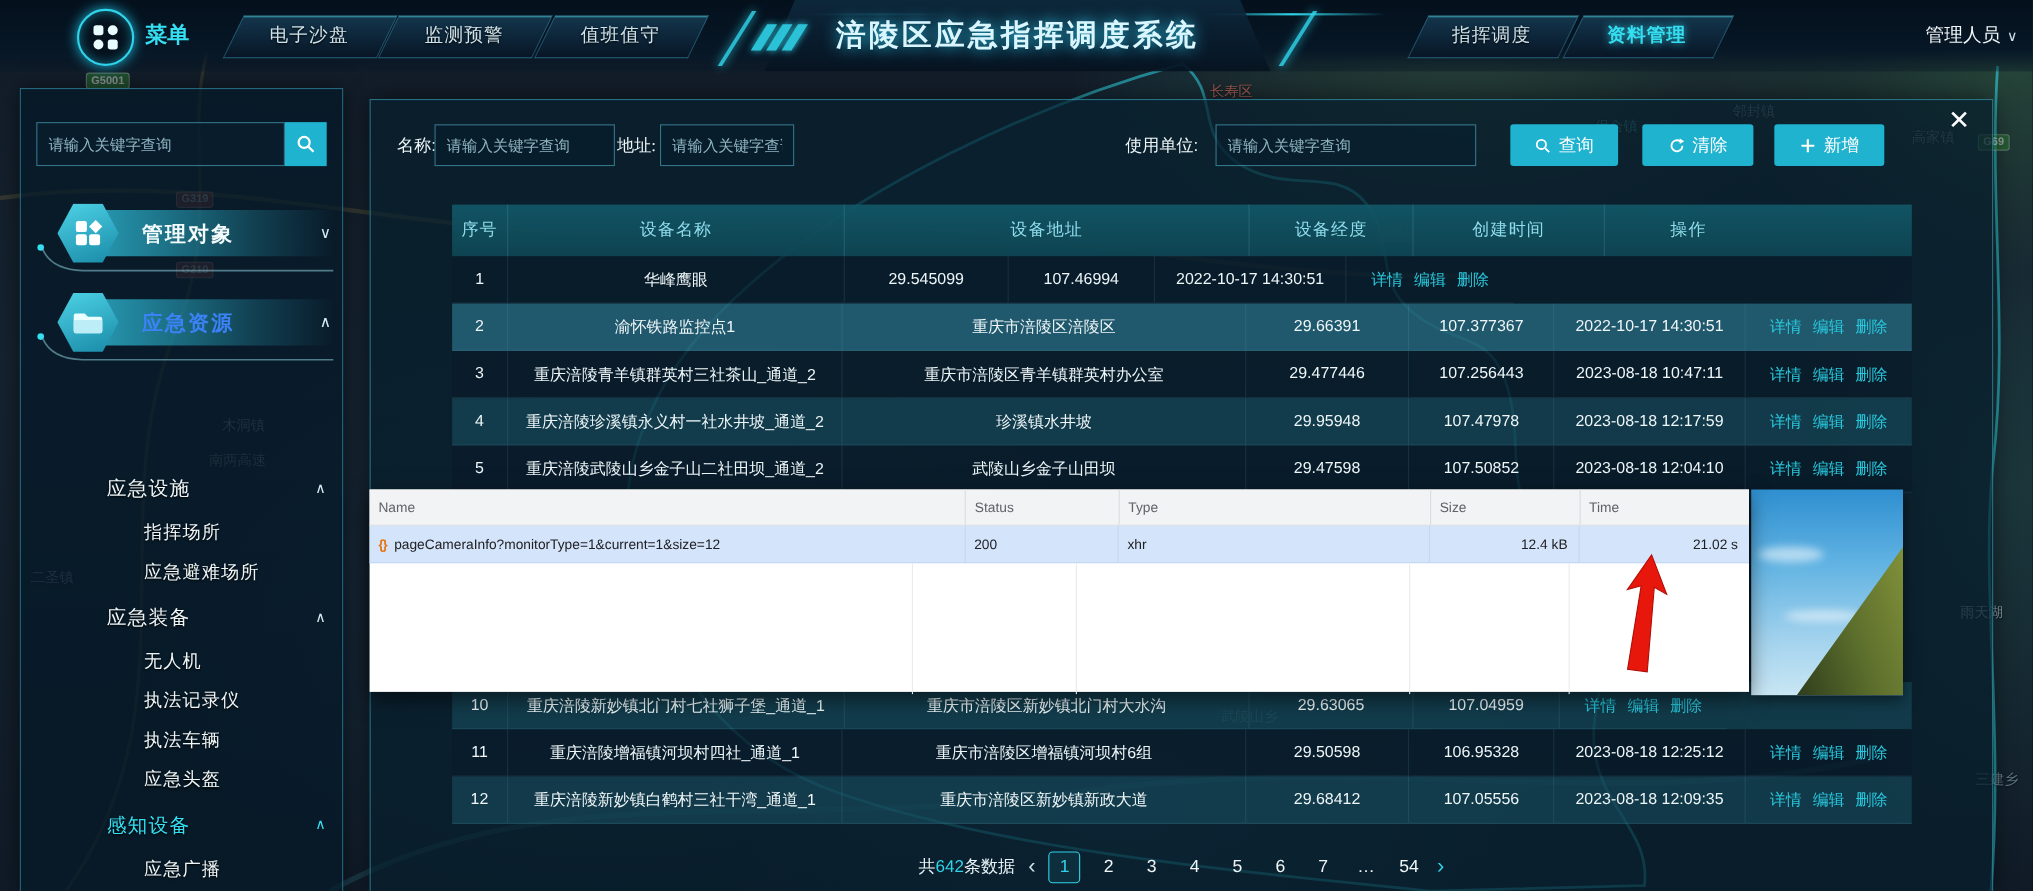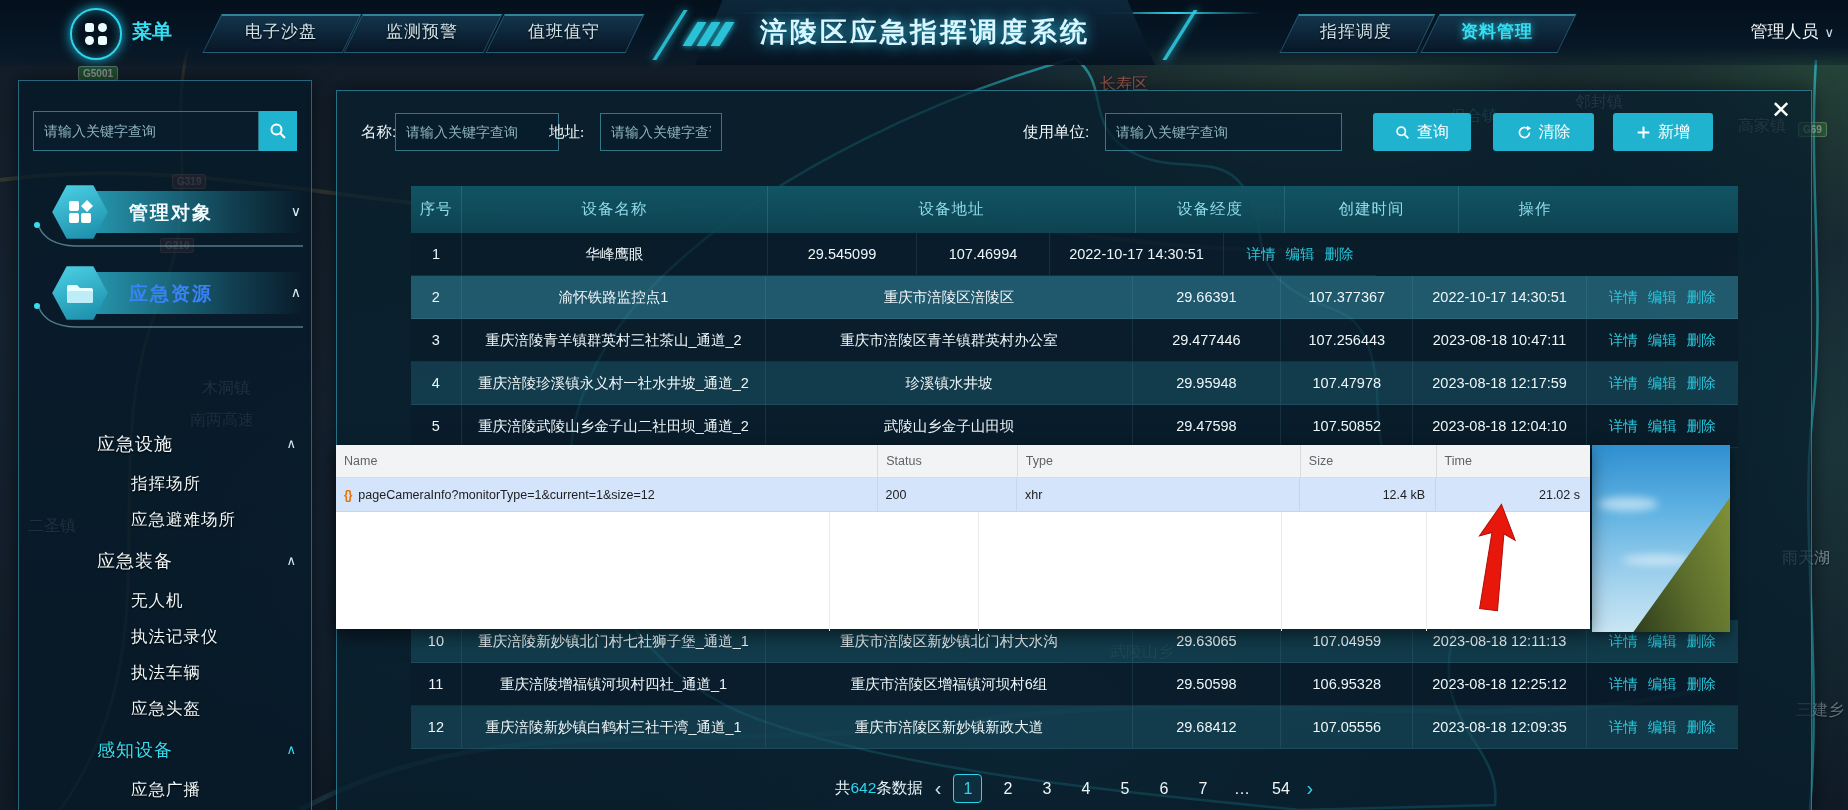--- a/index.html
+++ b/index.html
@@ -8,21 +8,21 @@
 
   
   .map-bg{position:absolute;inset:0;
     background:
       radial-gradient(520px 300px at 72% 4%, rgba(70,120,80,.38), transparent 70%),
       radial-gradient(420px 260px at 99% 8%, rgba(60,115,75,.45), transparent 70%),
       radial-gradient(300px 500px at 99% 55%, rgba(40,95,85,.35), transparent 70%),
       radial-gradient(600px 380px at 30% 70%, rgba(28,52,74,.55), transparent 75%),
       radial-gradient(500px 320px at 55% 90%, rgba(32,70,92,.4), transparent 75%),
       linear-gradient(180deg,#121c28 0%,#15222f 40%,#101b27 100%);}
-  .map-label{position:absolute;font-size:16px;opacity:.55;white-space:nowrap;text-shadow:0 1px 2px #000;}
+  .map-label{position:absolute;font-size:13px;opacity:.55;white-space:nowrap;text-shadow:0 1px 2px #000;}
   .road-badge{position:absolute;font-size:10px;font-weight:bold;color:#fff;opacity:.5;
     padding:1px 4px;border-radius:3px;border:1px solid rgba(255,255,255,.5);}
 
   
   header{position:absolute;left:0;top:0;width:1848px;height:65px;
     background:linear-gradient(180deg,#04101c 0%,#071726 70%,rgba(7,23,38,.35) 100%);}
   .hline{position:absolute;height:2px;background:linear-gradient(90deg,transparent,#2fd4ea,transparent);}
   .logo-wrap{position:absolute;left:70px;top:8px;width:48px;height:48px;border-radius:50%;
     border:2px solid #2fd4ea;box-shadow:0 0 12px #1db8d8,inset 0 0 10px rgba(30,200,230,.5);
     background:#06121e;display:flex;align-items:center;justify-content:center;cursor:pointer;}
@@ -168,21 +168,21 @@
         <div class="map-label" style="left: 1575px; top: 92px; color: rgb(159, 182, 196);">邻封镇</div>
         <div class="map-label" style="left: 1450px; top: 106px; color: rgb(88, 207, 224);">保合镇</div>
         <div class="map-label" style="left: 1738px; top: 116px; color: rgb(159, 182, 196);">高家镇</div>
         <div class="map-label" style="left: 1782px; top: 548px; color: rgb(207, 224, 234);">雨天湖</div>
         <div class="map-label" style="left: 28px; top: 516px; color: rgb(159, 182, 196);">二圣镇</div>
         <div class="map-label" style="left: 202px; top: 378px; color: rgb(159, 182, 196);">木洞镇</div>
         <div class="map-label" style="left: 190px; top: 410px; color: rgb(138, 160, 174);">南两高速</div>
         <div class="map-label" style="left: 1110px; top: 642px; color: rgb(159, 182, 196);">武陵山乡</div>
         <div class="map-label" style="left: 1796px; top: 700px; color: rgb(159, 182, 196);">三建乡</div>
         <div class="road-badge" style="left: 78px; top: 66px; background: rgb(46, 125, 50); text-align: right;">G5001</div>
-        <div class="road-badge" style="left: 172px; top: 174px; background: rgb(176, 58, 46);">G319</div>
+        <div class="road-badge" style="left: 160px; top: 174px; background: rgb(176, 58, 46);">G319</div>
         <div class="road-badge" style="left: 160px; top: 238px; background: rgb(176, 58, 46);">G210</div>
         <div class="road-badge" style="left: 1252px; top: 204px; background: rgb(176, 58, 46);">G351</div>
         <div class="road-badge" style="left: 1798px; top: 122px; background: rgb(46, 125, 50);">G69</div>
       </div>
   </div>
 
   <header>
     <div class="hline" style="left:730px;top:12px;width:135px;"></div>
     <div class="hline" style="left:1090px;top:12px;width:170px;"></div>
     <div class="logo-wrap">
@@ -308,21 +308,21 @@
         </div>
         <div class="tree-row item"></div>
       </div>
   </aside>
 
   <section class="main">
     <button class="close-btn">✕</button>
     <div class="filter-row" id="filter-row">
         <div class="f-label" style="left: 24px;">名称:</div>
         <input class="f-input" placeholder="请输入关键字查询" style="left: 58px; width: 164px;">
-        <div class="f-label" style="left: 212px; font-family: Liberation Serif, serif;">地址:</div>
+        <div class="f-label" style="left: 224px; font-family: Liberation Serif, serif;">地址:</div>
         <input class="f-input" placeholder="请输入关键字查询" style="left: 263px; width: 122px;">
         <div class="f-label" style="left: 686px;">使用单位:</div>
         <input class="f-input" placeholder="请输入关键字查询" style="left: 768px; width: 237px;">
         <button class="btn" style="left: 1036px; width: 98px;">
           <span>
             <svg width="15" height="15" viewBox="0 0 18 18">
               <circle cx="7.5" cy="7.5" r="5" fill="none" stroke="#fff" stroke-width="2"></circle>
               <line x1="11.5" y1="11.5" x2="16" y2="16" stroke="#fff" stroke-width="2"></line>
             </svg>
           </span>
@@ -421,21 +421,20 @@
               <span class="act-link">删除</span>
             </div>
           </div>
           <div class="spacer-rows"></div>
           <div class="t-row teal">
             <div class="cell c0">10</div>
             <div class="cell c1">重庆涪陵新妙镇北门村七社狮子堡_通道_1</div>
             <div class="cell c2">重庆市涪陵区新妙镇北门村大水沟</div>
             <div class="cell c3">29.63065</div>
             <div class="cell c4">107.04959</div>
-            <div class="cell c5">2023-08-18 12:11:13</div>
             <div class="cell c6">
               <span class="act-link">详情</span>
               <span class="act-link">编辑</span>
               <span class="act-link">删除</span>
             </div>
           </div>
           <div class="t-row dark">
             <div class="cell c0">11</div>
             <div class="cell c1">重庆涪陵增福镇河坝村四社_通道_1</div>
             <div class="cell c2">重庆市涪陵区增福镇河坝村6组</div>

